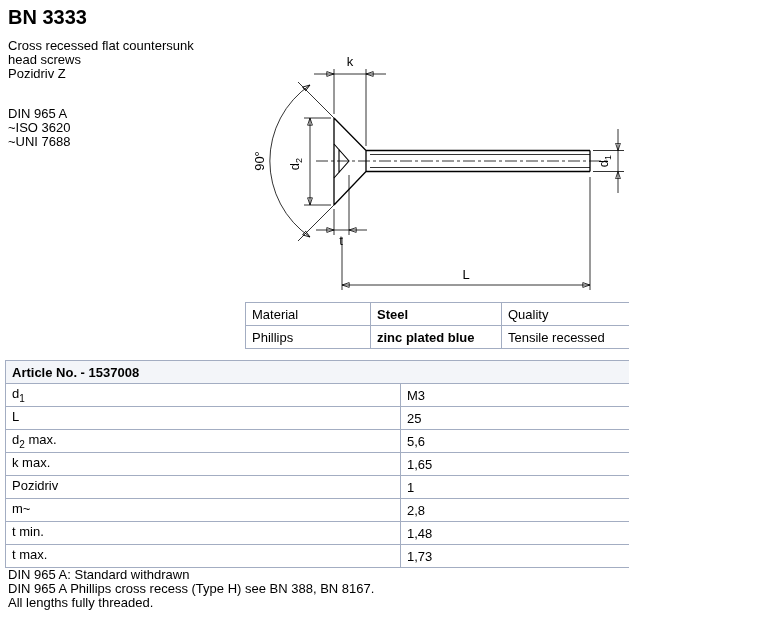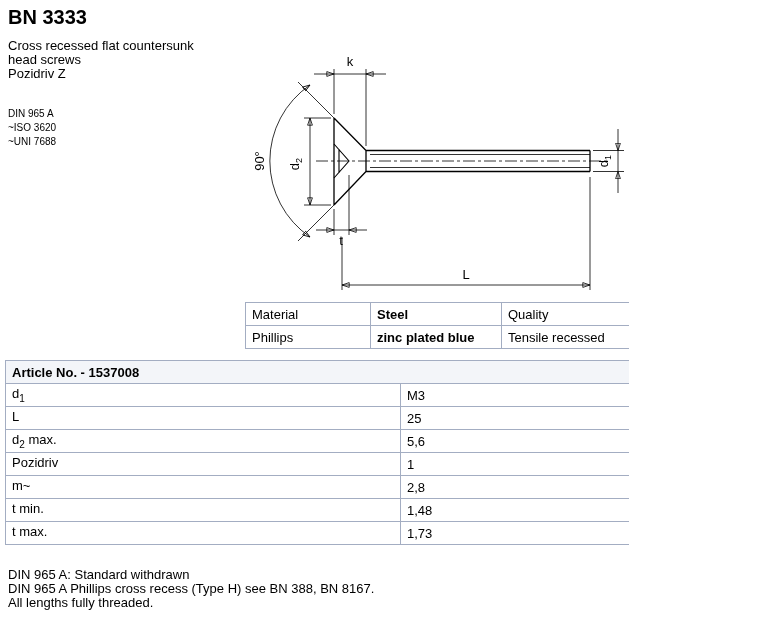--- a/index.html
+++ b/index.html
@@ -7,21 +7,21 @@
     --header_bg:#f3f5f9;
     --text:#000000;
   }
   html,body{margin:0;padding:0;background:#ffffff;}
   body{font-family:"Liberation Sans","DejaVu Sans",sans-serif;color:var(--text);}
   .page{position:relative;width:629px;height:617px;background:#fff;overflow:hidden;}
 
   
   .title{position:absolute;left:8px;top:6px;font-size:20px;font-weight:bold;}
   .desc{position:absolute;left:8px;top:39px;width:210px;font-size:13px;line-height:14px;}
-  .standards{position:absolute;left:8px;top:107px;font-size:10px;line-height:14px;}
+  .standards{position:absolute;left:8px;top:107px;font-size:13px;line-height:14px;}
 
   
   .drawing{position:absolute;left:252px;top:55px;width:520px;height:250px;}
   svg path,svg circle{fill:none;stroke:#000;}
   .obj path,.obj circle{stroke-width:1.3;}
   .obj path.thin{stroke-width:0.8;}
   .obj path.mid{stroke-width:1.1;}
   .dim path{stroke-width:0.8;}
   .cl{stroke-width:0.8;stroke-dasharray:12 3 3 3;}
   svg text{fill:#000;stroke:none;font-size:13px;font-family:"Liberation Sans","DejaVu Sans",sans-serif;}
@@ -158,20 +158,24 @@
     </tr>
     <tr>
       <td class="p"><span>L</span><sub></sub><span></span></td>
       <td class="v">25</td>
     </tr>
     <tr>
       <td class="p"><span>d</span><sub>2</sub><span> max.</span></td>
       <td class="v">5,6</td>
     </tr>
     <tr>
+      <td class="p"><span>k max.</span><sub></sub><span></span></td>
+      <td class="v">1,65</td>
+    </tr>
+    <tr>
       <td class="p"><span>Pozidriv</span><sub></sub><span></span></td>
       <td class="v">1</td>
     </tr>
     <tr>
       <td class="p"><span>m~</span><sub></sub><span></span></td>
       <td class="v">2,8</td>
     </tr>
     <tr>
       <td class="p"><span>t min.</span><sub></sub><span></span></td>
       <td class="v">1,48</td>

